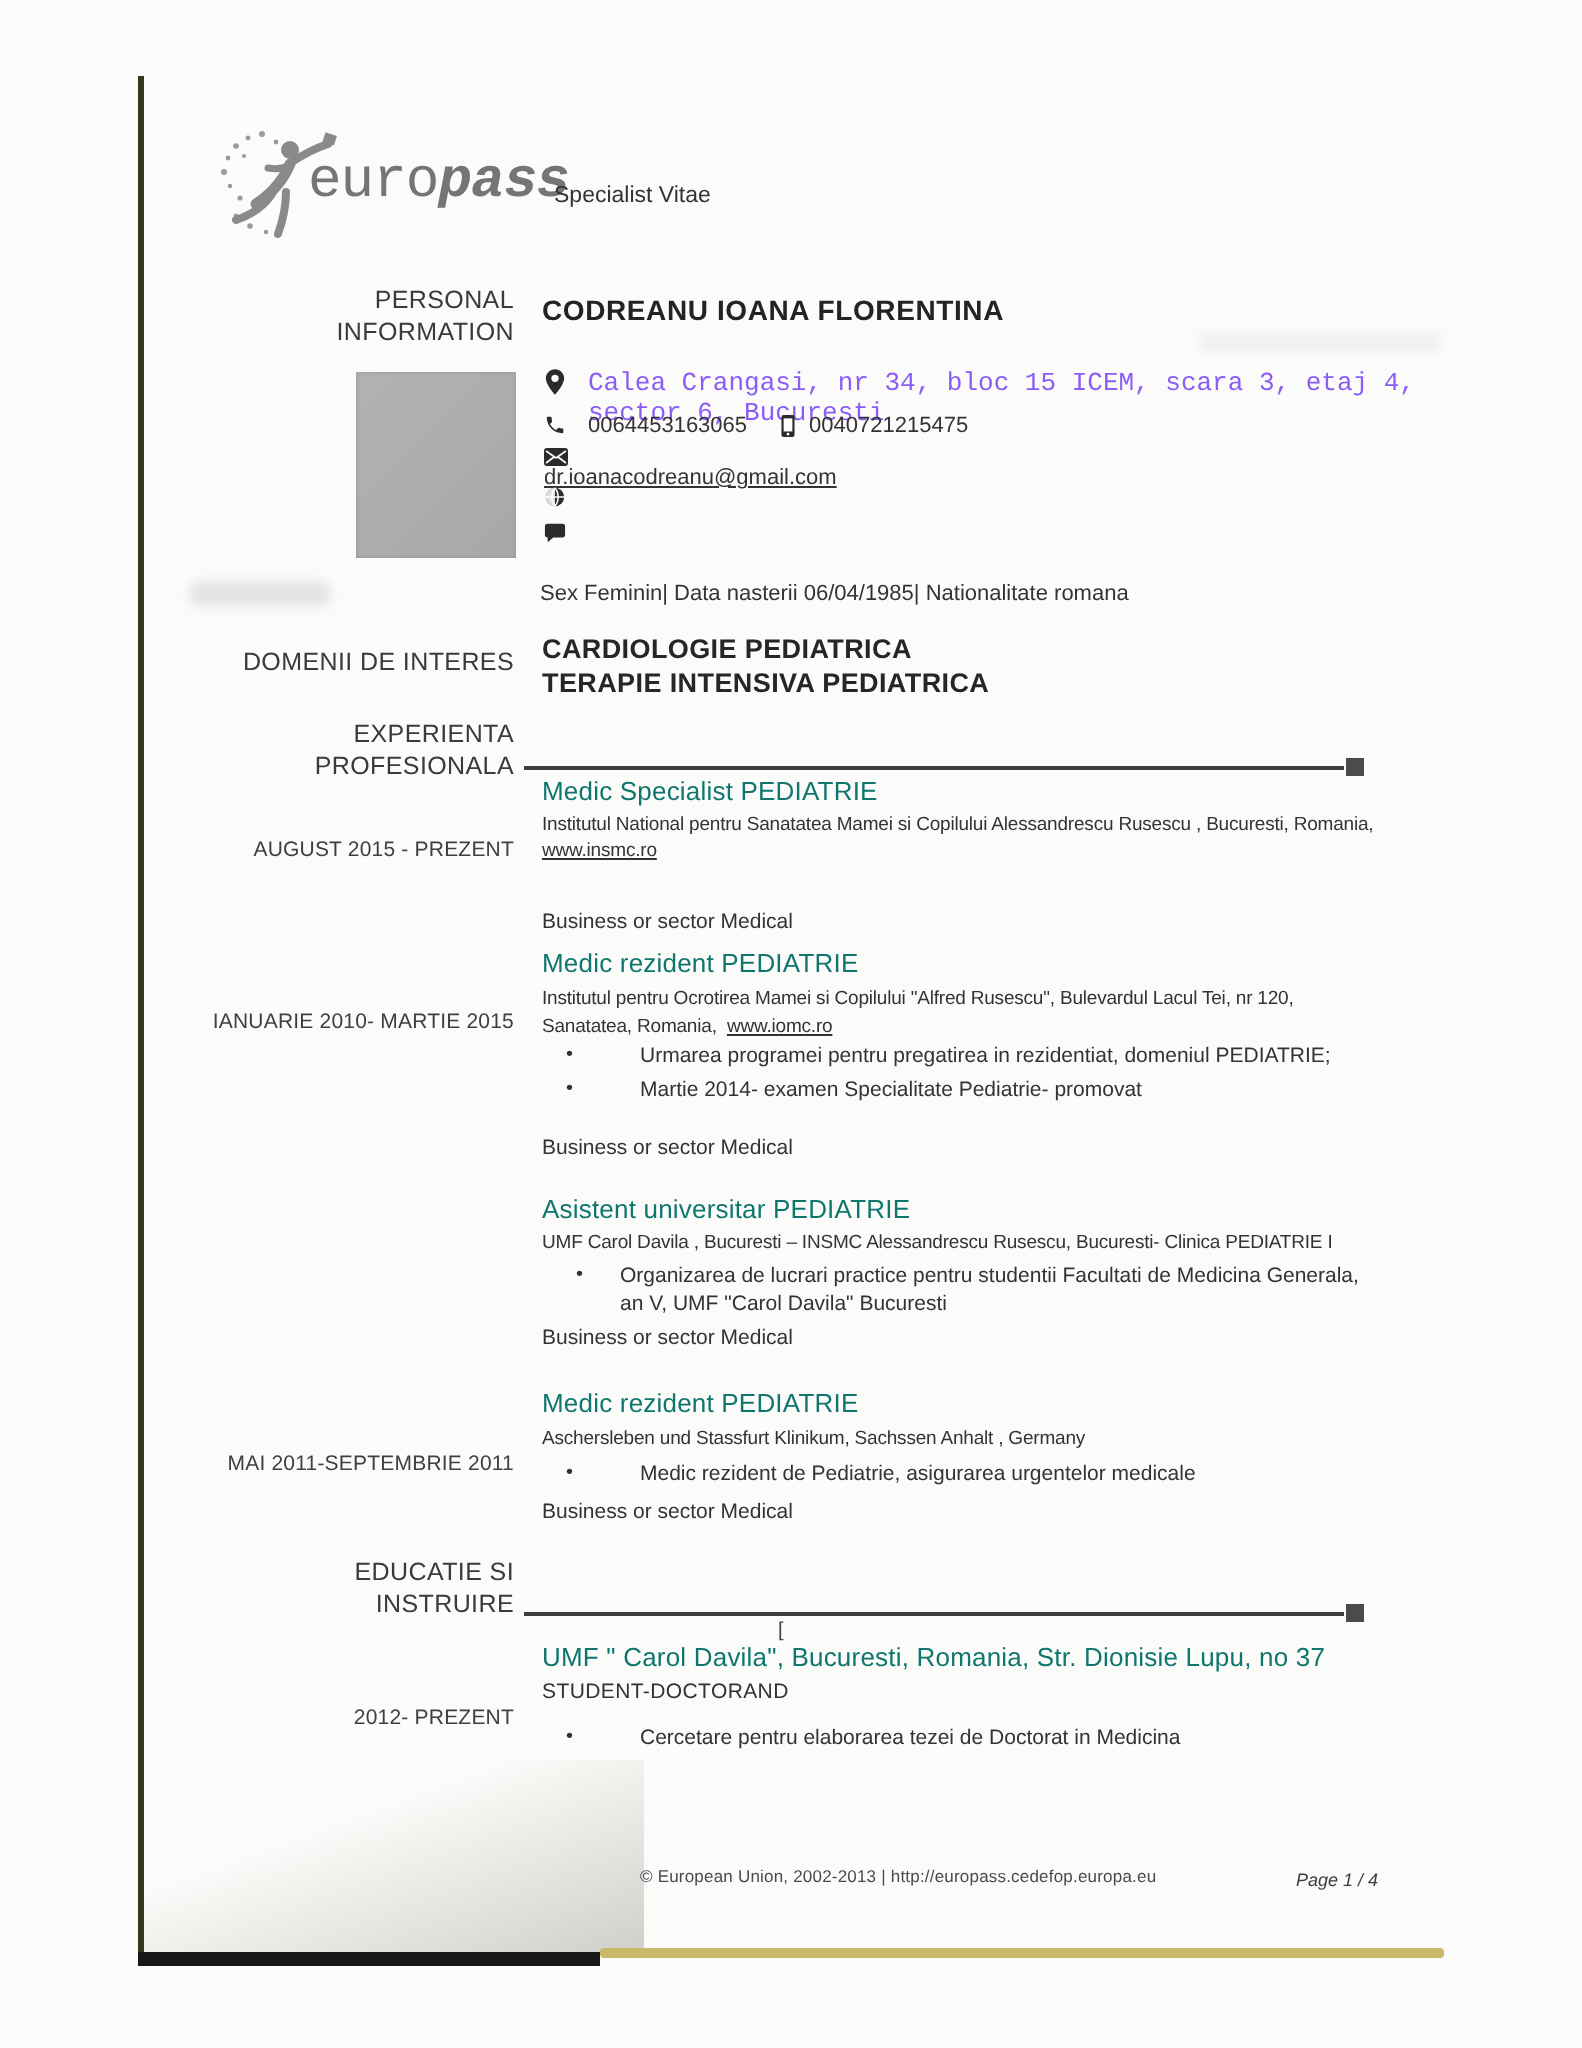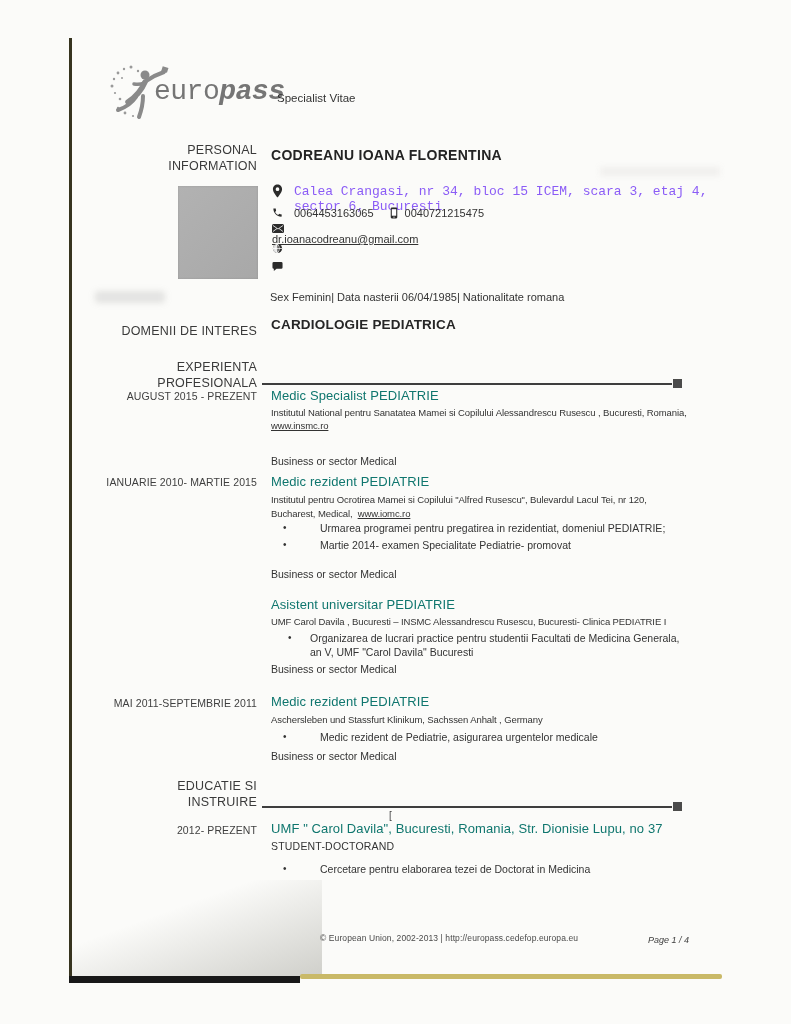--- a/index.html
+++ b/index.html
@@ -19,21 +19,21 @@
   .ghost-smudge{left:95px;top:291px;width:70px;height:12px;background:rgba(120,120,120,0.18);filter:blur(3px);border-radius:3px;}
   .ghost-smudge2{left:600px;top:167px;width:120px;height:9px;background:rgba(150,140,140,0.10);filter:blur(3px);}
 
   
   .logo-text{font-size:28px;color:#757575;letter-spacing:-0.5px;}
   .logo-text .pass{font-weight:bold;font-style:italic;}
   .doc-type{font-size:11.5px;color:#333;}
 
   
   .side-label{left:57px;width:200px;text-align:right;font-size:12.5px;line-height:15.5px;color:#3a3a3a;letter-spacing:.2px;}
-  .period{left:57px;width:200px;text-align:right;font-size:10.5px;color:#3f3f3f;letter-spacing:.1px;}
+  .period{left:57px;width:200px;text-align:right;font-size:10.5px;color:#3f3f3f;letter-spacing:.1px;margin-top:29px;}
 
   
   .name{font-size:14px;font-weight:bold;letter-spacing:.3px;color:#232323;}
   .interest-line{font-size:13.5px;font-weight:600;letter-spacing:.2px;color:#262626;line-height:17px;}
   .title{font-size:13px;color:#0f766e;letter-spacing:.1px;}
   .org{font-size:9.5px;letter-spacing:-.1px;white-space:nowrap;color:#333;line-height:13.5px;}
   .small{font-size:10.5px;color:#333;}
   .underline{text-decoration:underline;}
   .serif-addr{font-family:Liberation Mono, monospace;font-size:13px;color:#8b5cf6;}
   .contact-row{display:flex;align-items:flex-start;}
@@ -148,40 +148,41 @@
         <path fill="#2b2b2b" d="M4 2h16a3 3 0 0 1 3 3v9a3 3 0 0 1-3 3H10l-6 5v-5H4a3 3 0 0 1-3-3V5a3 3 0 0 1 3-3z"></path>
       </svg>
   </span>
 </div>
 
 <div class="abs small" style="left:270px;top:291px;font-size:11px;">Sex Feminin| Data nasterii 06/04/1985| Nationalitate  romana</div>
 
 <div class="abs side-label" style="top:324px;">DOMENII DE INTERES</div>
 <div class="abs" style="left:271px;top:316px;">
   <div class="interest-line">CARDIOLOGIE PEDIATRICA</div>
+  <div class="interest-line">TERAPIE INTENSIVA PEDIATRICA</div>
 </div>
 
 <div class="abs side-label" style="top:360px;">
   <div>EXPERIENTA</div>
   <div>PROFESIONALA</div>
 </div>
 <div class="abs period" style="top:390px;">AUGUST 2015 - PREZENT</div>
 <div class="abs hr" style="left:262px;top:383px;width:410px;"></div>
 <div class="abs hr-sq" style="left:673px;top:379px;"></div>
 
 <div class="abs title" style="left:271px;top:388px;">Medic Specialist PEDIATRIE</div>
 <div class="abs org" style="left:271px;top:406px;">Institutul National pentru Sanatatea Mamei si Copilului Alessandrescu Rusescu , Bucuresti, Romania,</div>
 <div class="abs org underline" style="left:271px;top:419px;">www.insmc.ro</div>
 <div class="abs small" style="left:271px;top:455px;">Business or sector  Medical</div>
 
 <div class="abs period" style="top:476px;">IANUARIE 2010- MARTIE 2015</div>
 <div class="abs title" style="left:271px;top:474px;">Medic rezident PEDIATRIE</div>
 <div class="abs org" style="left:271px;top:493px;">
   <div>Institutul pentru Ocrotirea Mamei si Copilului "Alfred Rusescu", Bulevardul  Lacul Tei, nr 120,</div>
-  <div><span>Bucharest, Medical,</span>&nbsp; <span class="underline">www.iomc.ro</span></div>
+  <div><span>Sanatatea, Romania,</span>&nbsp; <span class="underline">www.iomc.ro</span></div>
 </div>
 <div class="abs" style="left:283px;top:521px;width:410px;">
   <div class="bullet-row" style="margin-bottom:3px;">
       <span class="bullet-dot" style="width:37px;">•</span>
       <span>Urmarea programei pentru pregatirea in rezidentiat, domeniul PEDIATRIE;</span>
     </div>
   <div class="bullet-row">
       <span class="bullet-dot" style="width:37px;">•</span>
       <span>Martie 2014- examen Specialitate Pediatrie- promovat</span>
     </div>

